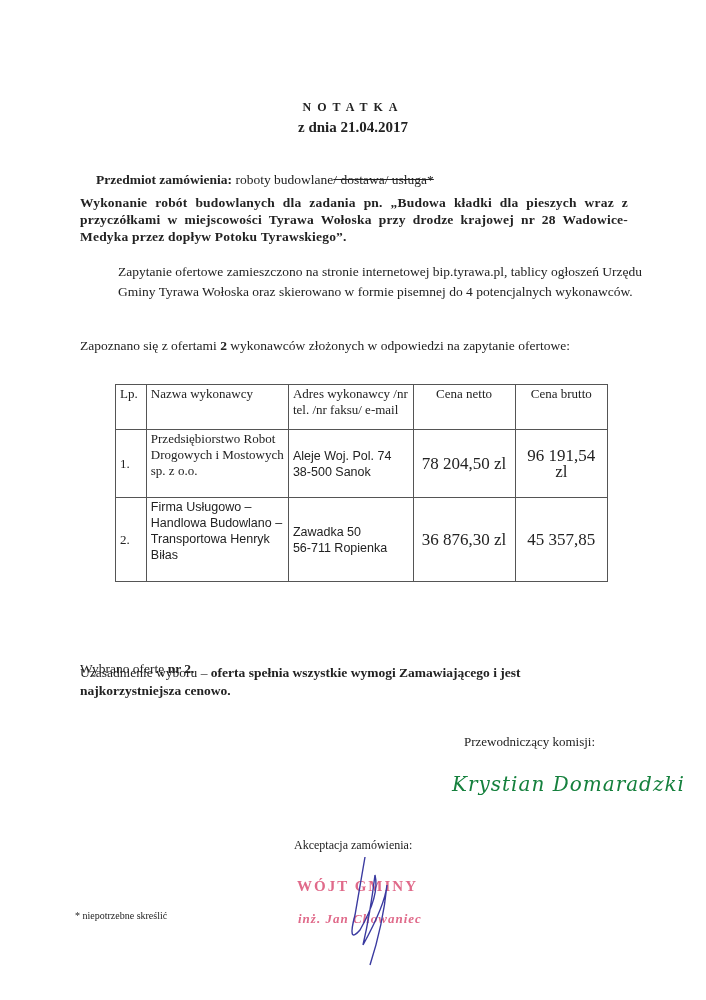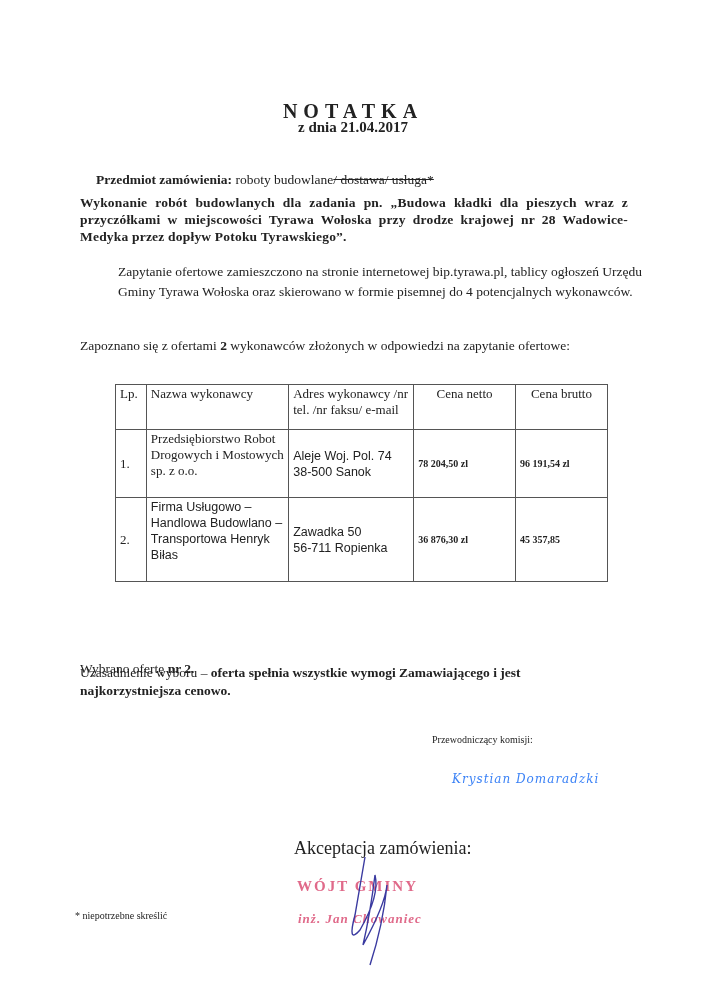--- a/index.html
+++ b/index.html
@@ -1,34 +1,34 @@
 <!DOCTYPE html>
 <html><head>
 <meta charset="utf-8">
 <style>
   html, body { margin: 0; padding: 0; background: #ffffff; }
   body { width: 706px; height: 1000px; position: relative; overflow: hidden;
          font-family: "Liberation Serif", serif; color: #222; }
   .abs { position: absolute; }
-  .title { left: 0; width: 706px; text-align: center; top: 100px; font-size: 20px; font-weight: bold; letter-spacing: 6px; }
+  .title { left: 0; width: 706px; text-align: center; top: 100px; font-size: 12px; font-weight: bold; letter-spacing: 6px; }
   .date { left: 0; width: 706px; text-align: center; top: 119px; font-size: 15px; font-weight: bold; }
   .subject { left: 80px; top: 172px; font-size: 13.5px; }
   .subject b { font-weight: bold; margin-left: 16px; }
   .strike { text-decoration: line-through; }
   .task { left: 80px; top: 194px; width: 548px; font-size: 13.5px; font-weight: bold; text-align: justify; line-height: 17px; letter-spacing: 0.2px; }
   .para { left: 80px; width: 560px; font-size: 13.5px; line-height: 20px; }
   table.offers { position: absolute; left: 115px; top: 384px; width: 493px; border-collapse: collapse; font-size: 13px; line-height: 16px; padding-left: 6px; }
   table.offers td, table.offers th { border: 1px solid #555; vertical-align: top; padding: 1px 4px; font-weight: normal; text-align: left; }
   table.offers .c { text-align: center; }
   table.offers .mid { vertical-align: middle; }
-  table.offers .price { font-weight: bold; text-align: left; vertical-align: middle; font-size: 10px; }
+  table.offers .price { font-weight: normal; text-align: center; vertical-align: middle; font-size: 17px; }
   .sans { font-family: "Liberation Sans", sans-serif; font-size: 12.5px; }
-  .chair-label { left: 432px; top: 734px; font-size: 10px; }
-  .signature { left: 452px; top: 772px; font-size: 12px; font-style: italic; color: #3b82f6; font-family: "DejaVu Serif", serif; letter-spacing: 1px; }
-  .accept-label { left: 294px; top: 838px; font-size: 18px; }
+  .chair-label { left: 464px; top: 734px; font-size: 13px; }
+  .signature { left: 452px; top: 772px; font-size: 20px; font-style: italic; color: #15803d; font-family: "DejaVu Serif", serif; letter-spacing: 1px; }
+  .accept-label { left: 294px; top: 838px; font-size: 12px; }
   .stamp1 { left: 297px; top: 878px; font-size: 15px; font-weight: bold; color: #e06a8a; letter-spacing: 2px; }
   .stamp2 { left: 298px; top: 911px; font-size: 13px; font-style: italic; font-weight: bold; color: #e06a8a; letter-spacing: 1px; }
   .footnote { left: 75px; top: 910px; font-size: 10px; }
   .scribble { left: 325px; top: 855px; }
 </style>
 </head>
 <body>
 
 <div class="abs title">NOTATKA</div>
 <div class="abs date">z dnia 21.04.2017</div>

